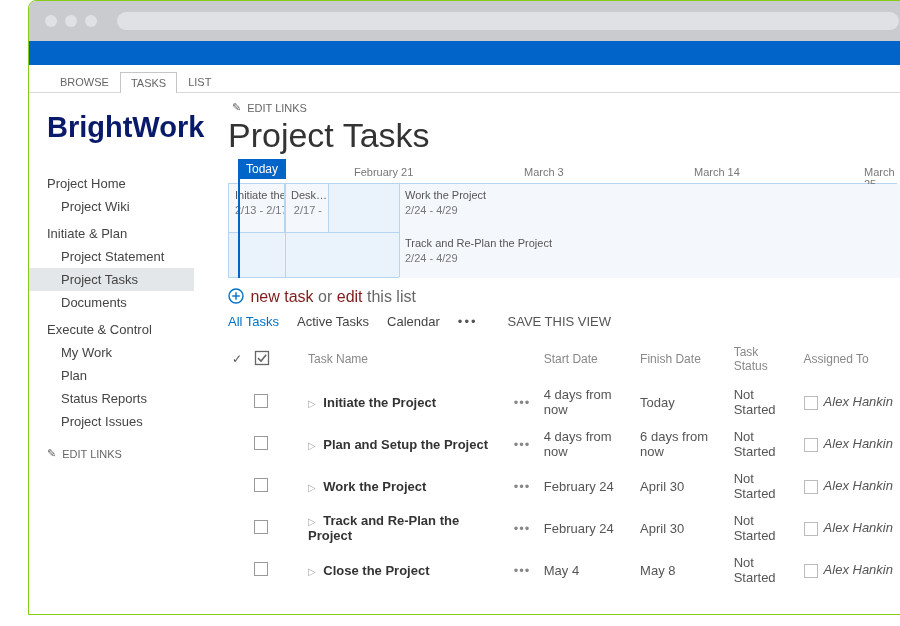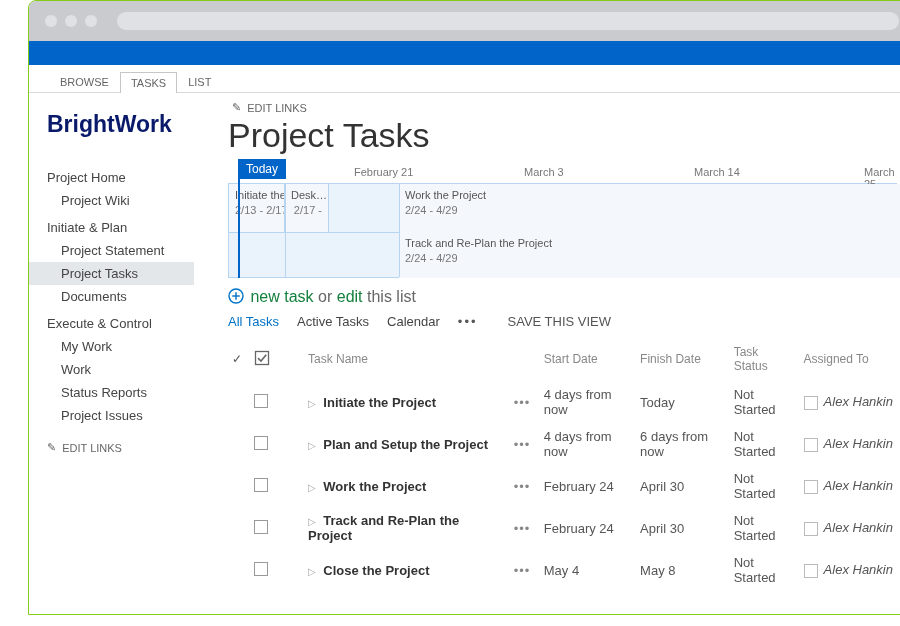--- a/index.html
+++ b/index.html
@@ -8,42 +8,42 @@
   .browser-frame { width:888px; height:615px; border:1px solid #84cc16; border-radius:8px 8px 0 0; overflow:hidden; position:relative; background:#fff;margin-left:28px; }
   .chrome { height:40px; background:#c9cbcf; display:flex; align-items:center; padding:0 16px; gap:8px; }
   .dot { width:12px; height:12px; border-radius:50%; background:#e0e1e4; }
   .url { flex:1; height:18px; background:#e0e1e4; border-radius:9px; margin-left:12px; }
   .bluebar { height:24px; background:#0064c8; }
   .ribbon-tabs { display:flex; align-items:flex-end; padding:0 20px; height:28px; border-bottom:1px solid #d9d9d9; font-size:11px; color:#666; }
   .ribbon-tab { padding:4px 10px; border:1px solid transparent; border-bottom:none; cursor:pointer; }
   .ribbon-tab.active { border-color:#c6c6c6; background:#fff; position:relative; top:1px; }
   .app { display:flex; }
   .sidebar { width:175px; padding:18px 0 0 18px; }
-  .brand { color:#0a1a6b; font-weight:800; font-size:23px; margin-bottom:28px; font-family: "Segoe UI", Arial, sans-serif; }
+  .brand { color:#0a1a6b; font-weight:800; font-size:29px; margin-bottom:28px; font-family: "Segoe UI", Arial, sans-serif; }
   .nav-group { margin-bottom:4px; }
   .nav-head { color:#444; padding:4px 0; }
   .nav-item { color:#444; padding:4px 0 4px 14px; cursor:pointer; }
   .nav-item.active { background:#e3e7ea; margin-left:-18px; padding-left:32px; width:165px;}
   .edit-sidebar { font-size:11px; color:#666; margin-top:14px; display:flex; align-items:center; gap:6px; }
   .pen { font-size:11px; }
   .main { flex:1; padding:8px 18px 18px 24px; position:relative; overflow:hidden; }
   .edit-links { font-size:11px; color:#666; display:flex; align-items:center; gap:6px; margin-bottom:2px; margin-left:4px;}
   h1.page-title { font-weight:300; font-size:34px; margin:0 0 14px 0; color:#333; }
   .timeline { position:relative; border:1px solid #b7d4f0; height:95px; background:#eaf3fb; }
   .today-badge { position:absolute; top:-24px; left:10px; background:#0064c8; color:#fff; font-size:12px; padding:3px 8px; z-index:3;}
   .today-line { position:absolute; top:-24px; bottom:0; left:10px; width:0; border-left:2px solid #0064c8; z-index:2;}
   .tl-tick { position:absolute; top:-18px; font-size:11px; color:#777; }
   .tl-hline { position:absolute; left:0; right:0; top:48px; border-top:1px solid #b7d4f0; }
   .tl-vline { position:absolute; top:0; bottom:0; border-left:1px solid #b7d4f0; }
   .tl-box { position:absolute; background:#f4f8fc; border-right:1px solid #b7d4f0; font-size:11px; color:#555; padding:4px 6px; line-height:1.35; overflow:hidden; white-space:nowrap; }
   .tl-sub { color:#777; }
   .list-actions { margin-top:10px; font-size:16px; color:#666; }
   .list-actions .plus { color:#0072c6; font-weight:bold; margin-right:2px; display:inline-block;}
   .plus svg { vertical-align:-2px; }
-  .list-actions .link { color:#15803d; cursor:pointer; }
+  .list-actions .link { color:#7f1d1d; cursor:pointer; }
   .view-row { display:flex; align-items:center; gap:18px; margin-top:8px; font-size:13px; }
   .view-row .selected { color:#0072c6; }
   .view-row .dots { letter-spacing:2px; color:#555; cursor:pointer; }
   .view-row .save { margin-left:12px; font-size:13px; color:#555; }
   table.tasks { width:100%; border-collapse:collapse; margin-top:10px; font-size:13px; }
   table.tasks th { text-align:left; font-weight:400; color:#888; font-size:12px; padding:6px 4px 8px 4px; }
   table.tasks td { padding:6px 4px; color:#555; vertical-align:middle; }
   .chk { width:14px; height:14px; border:1px solid #999; display:inline-block; }
   .chev { color:#aaa; margin-right:4px; font-size:10px;}
   .taskname { font-weight:600; color:#333; }
@@ -84,21 +84,21 @@
           </div>
           <div class="nav-group">
             <div class="nav-head">Initiate &amp; Plan</div>
             <div class="nav-item">Project Statement</div>
             <div class="nav-item active">Project Tasks</div>
             <div class="nav-item">Documents</div>
           </div>
           <div class="nav-group">
             <div class="nav-head">Execute &amp; Control</div>
             <div class="nav-item">My Work</div>
-            <div class="nav-item">Work</div>
+            <div class="nav-item">Plan</div>
             <div class="nav-item">Status Reports</div>
             <div class="nav-item">Project Issues</div>
           </div>
         </div>
       <div class="edit-sidebar">
         <span class="pen">✎</span>
         <span>EDIT LINKS</span>
       </div>
     </aside>
 

